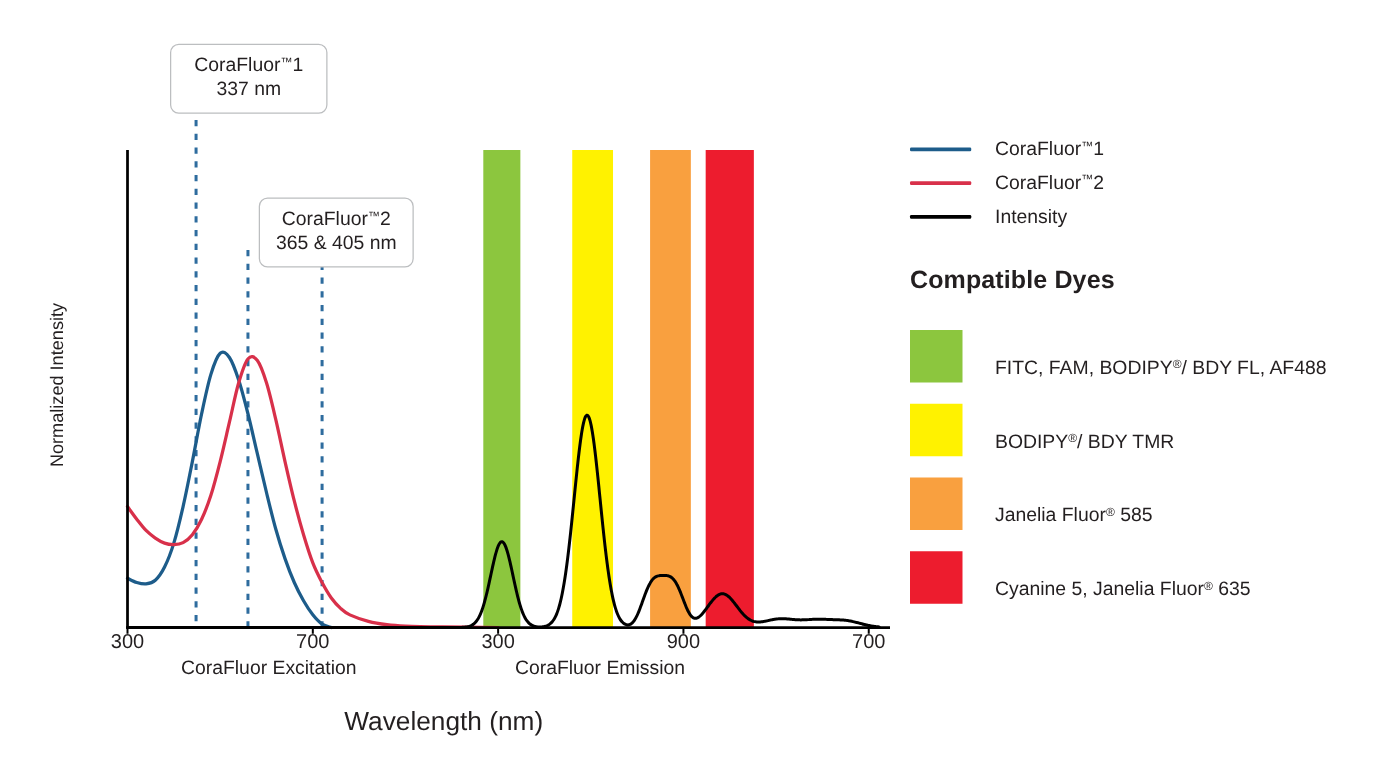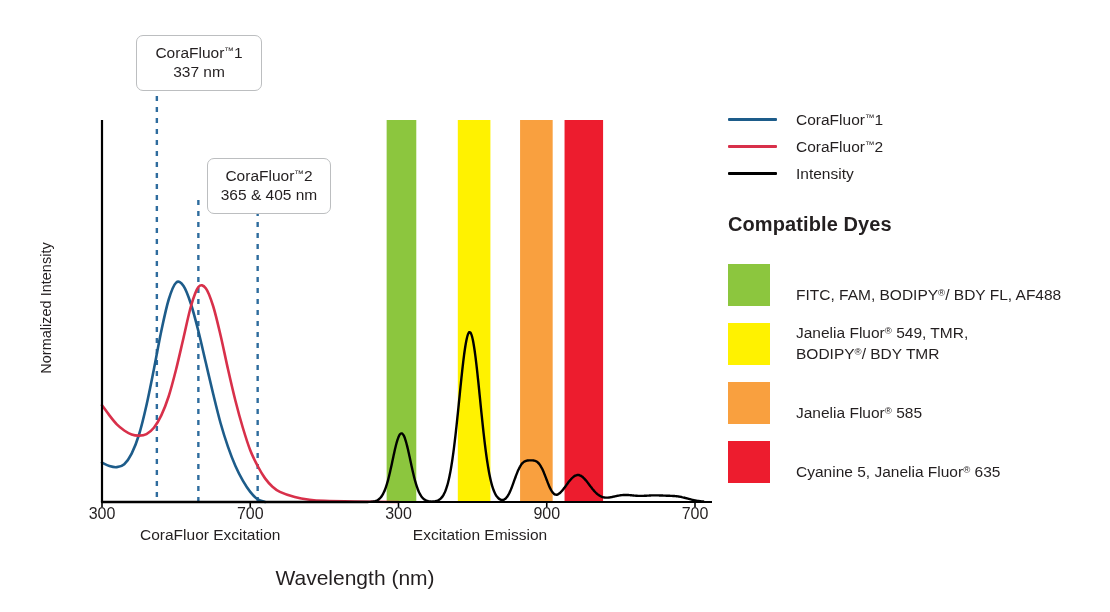--- a/index.html
+++ b/index.html
@@ -69,21 +69,21 @@
     transform: rotate(-90deg);
     font-size: 14.5px;
   }
   #xlabel-main {
     left: 255px;
     top: 566px;
     width: 200px;
     text-align: center;
     font-size: 21px;
   }
-  #xsub-exc { left: 140px; top: 526px; width: 150px; }
+  #xsub-exc { left: 140px; top: 526px; width: 150px; text-align: center; }
   #xsub-emi { left: 405px; top: 526px; width: 150px; text-align: center; }
   .tick-label {
     position: absolute;
     top: 505px;
     font-size: 16px;
     width: 60px;
     text-align: center;
     color: #231f20;
   }
 
@@ -186,21 +186,21 @@
   </div>
 
   <div class="callout" id="callout-cf2">
     <span class="ttl"><span>CoraFluor</span><sup>™</sup><span>2</span></span>
     <span class="sub">365 &amp; 405 nm</span>
   </div>
 
   <div class="axis-text" id="ylabel">Normalized Intensity</div>
   <div class="axis-text" id="xlabel-main">Wavelength (nm)</div>
   <div class="axis-text" id="xsub-exc">CoraFluor Excitation</div>
-  <div class="axis-text" id="xsub-emi">Excitation Emission</div>
+  <div class="axis-text" id="xsub-emi">CoraFluor Emission</div>
 
   <div id="tick-labels">
       <div class="tick-label" style="left: 72px;">300</div>
       <div class="tick-label" style="left: 220.25px;">700</div>
       <div class="tick-label" style="left: 368.5px;">300</div>
       <div class="tick-label" style="left: 516.75px;">900</div>
       <div class="tick-label" style="left: 665px;">700</div>
     </div>
 </div>
 
@@ -226,21 +226,20 @@
   <div id="dyes-list">
       <div class="dye-row">
         <div class="dye-swatch" style="background: rgb(140, 198, 62);"></div>
         <div class="dye-label">
           <div>FITC, FAM, BODIPY<sup>®</sup>/ BDY FL, AF488</div>
         </div>
       </div>
       <div class="dye-row">
         <div class="dye-swatch" style="background: rgb(255, 242, 0);"></div>
         <div class="dye-label">
-          <div>Janelia Fluor<sup>®</sup> 549, TMR,</div>
           <div>BODIPY<sup>®</sup>/ BDY TMR</div>
         </div>
       </div>
       <div class="dye-row">
         <div class="dye-swatch" style="background: rgb(249, 160, 63);"></div>
         <div class="dye-label">
           <div>Janelia Fluor<sup>®</sup> 585</div>
         </div>
       </div>
       <div class="dye-row">

